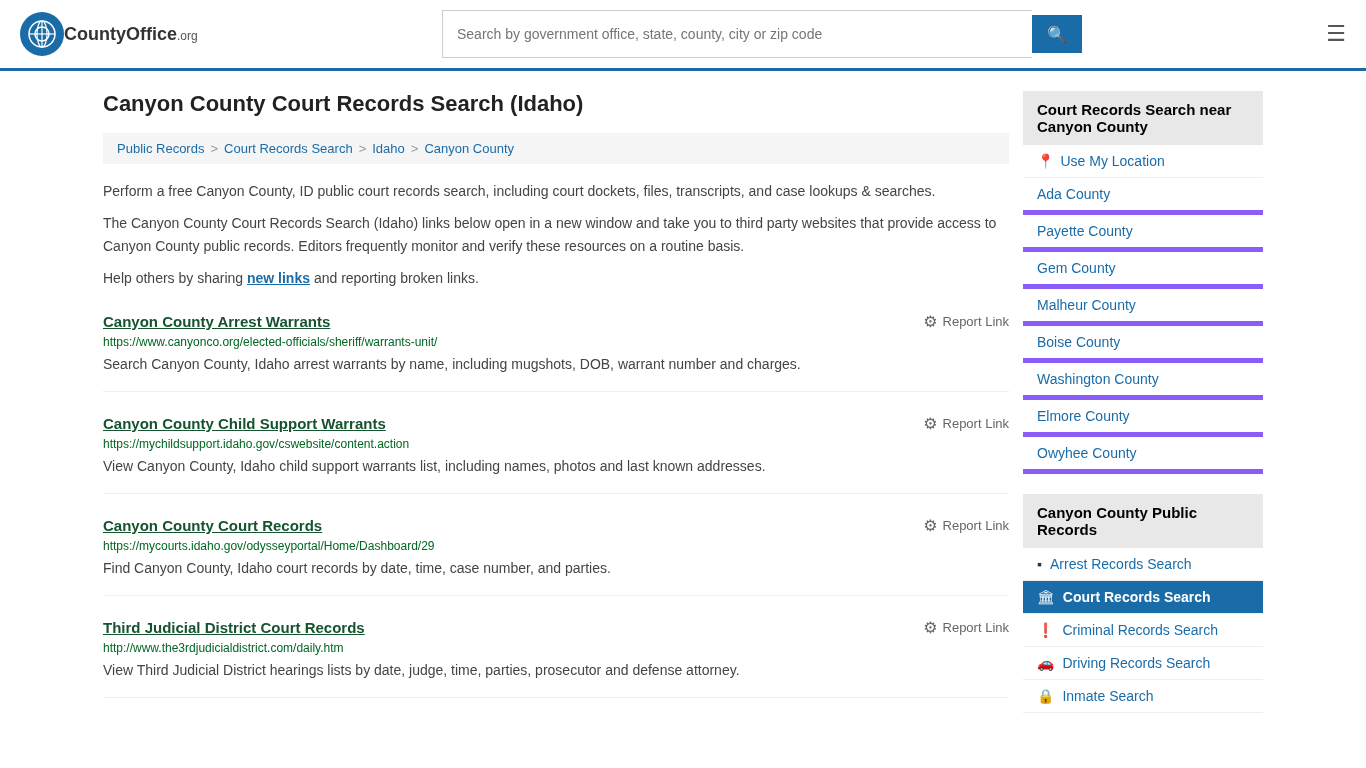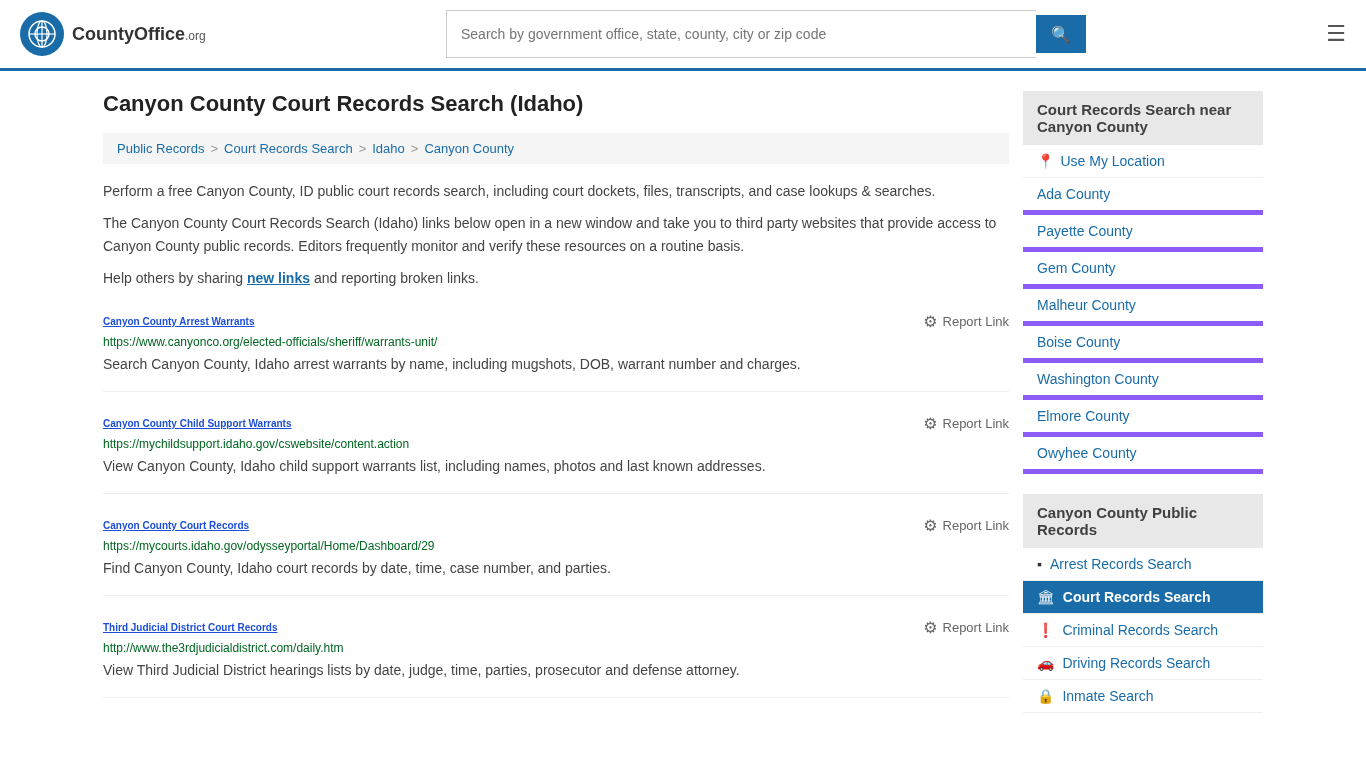--- a/index.html
+++ b/index.html
@@ -10,21 +10,21 @@
       background: #fff;
       border-bottom: 3px solid #1a6ca8;
       padding: 10px 20px;
       display: flex;
       align-items: center;
       justify-content: space-between;
     }
     .logo-area {
       display: flex;
       align-items: center;
-      gap: 8px;
+      gap: 0;
       justify-content: center;
     }
     .logo-circle {
       width: 44px;
       height: 44px;
       background: #1a6ca8;
       border-radius: 50%;
       display: flex;
       align-items: center;
       justify-content: center;
@@ -125,23 +125,23 @@
       padding-bottom: 16px;
       border-bottom: 1px solid #eee;
     }
     .result-header {
       display: flex;
       justify-content: space-between;
       align-items: center;
       margin-bottom: 4px;
     }
     .result-title {
-      font-size: 10px;
-      font-weight: bold;
-      color: #1d4ed8;
+      font-size: 15px;
+      font-weight: bold;
+      color: #14532d;
       text-decoration: underline;
       cursor: pointer;
     }
     .report-link {
       display: flex;
       align-items: center;
       gap: 5px;
       font-size: 13px;
       color: #666;
       cursor: pointer;
@@ -161,21 +161,21 @@
       color: #444;
       line-height: 1.5;
     }
 
     
     .sidebar-section-title {
       background: #e8e8e8;
       padding: 10px 14px;
       font-size: 15px;
       font-weight: bold;
-      color: #404040;
+      color: #000000;
       margin-bottom: 0;
     }
     .sidebar-list {
       list-style: none;
       margin-bottom: 20px;
     }
     .sidebar-list li {
       padding: 8px 14px;
       border-bottom: 5px solid #8b5cf6;
     }

